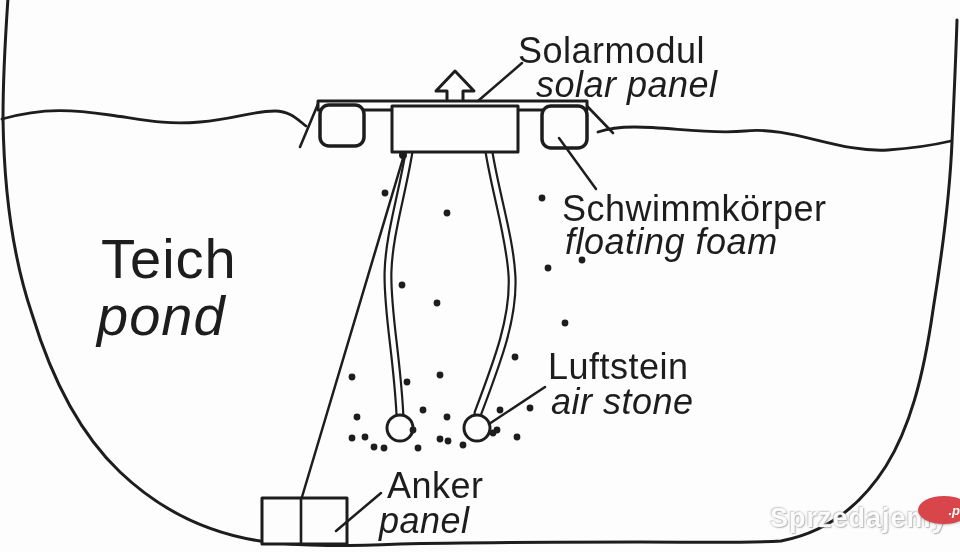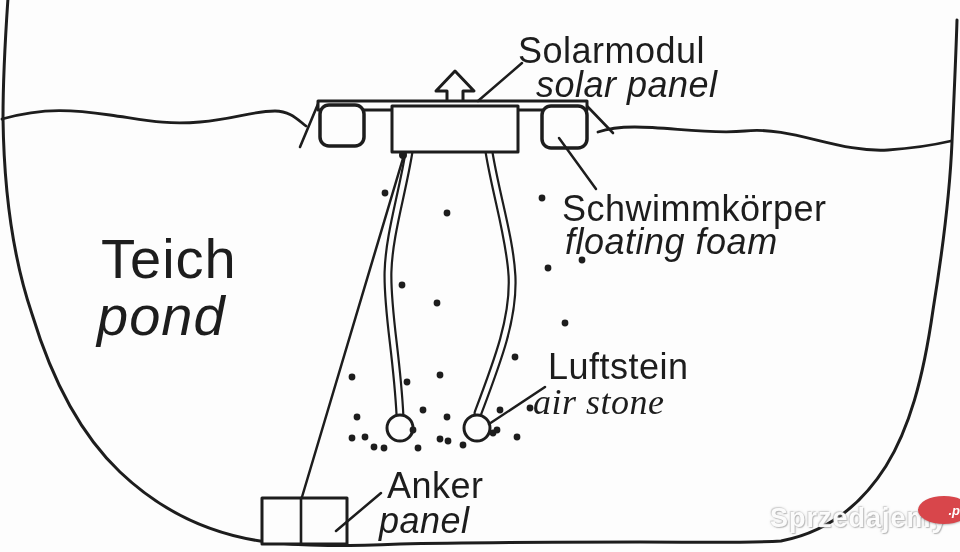--- a/index.html
+++ b/index.html
@@ -116,21 +116,21 @@
   <div class="lbl de med" style="left:518px;top:33px;">Solarmodul</div>
   <div class="lbl en med" style="left:536px;top:67px;">solar panel</div>
 
   <div class="lbl en med" style="left:565px;top:224px;">floating foam</div>
   <div class="lbl de med" style="left:562px;top:191px;">Schwimmkörper</div>
 
   <div class="lbl de big" style="left:101px;top:231px;">Teich</div>
   <div class="lbl de med" style="left:548px;top:349px;">Luftstein</div>
 
   <div class="lbl en big" style="left:97px;top:288px;">pond</div>
-  <div class="lbl en med" style="left:533px;top:384px;font-family:Liberation Serif, serif;">air stone</div>
+  <div class="lbl en med" style="left:551px;top:384px;">air stone</div>
 
   <div class="lbl de med" style="left:387px;top:468px;">Anker</div>
   <div class="lbl en med" style="left:379px;top:503px;">panel</div>
 
   <div class="wm">Sprzedajemy</div>
   <div class="wm-badge">.pl</div>
 
 </div>
 
 </body></html>

